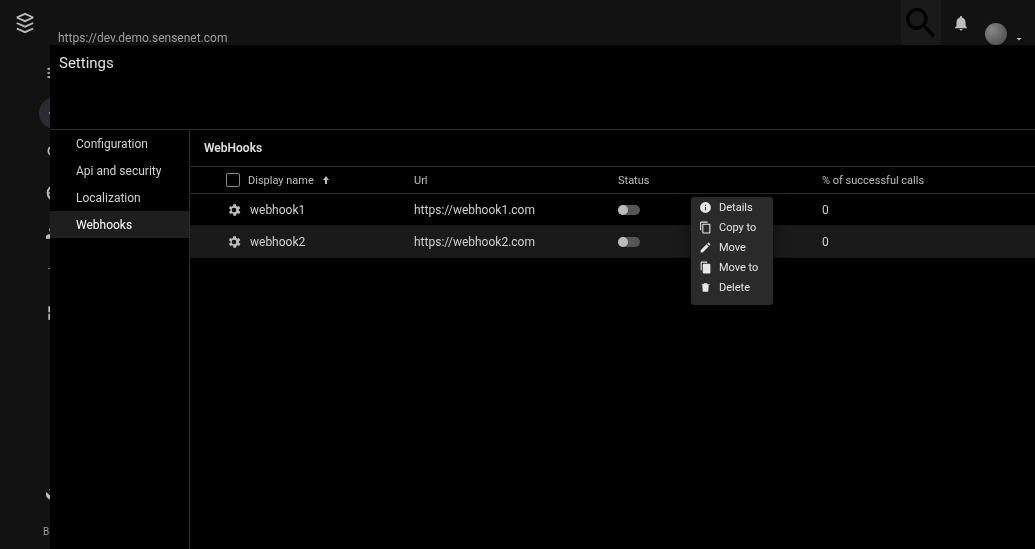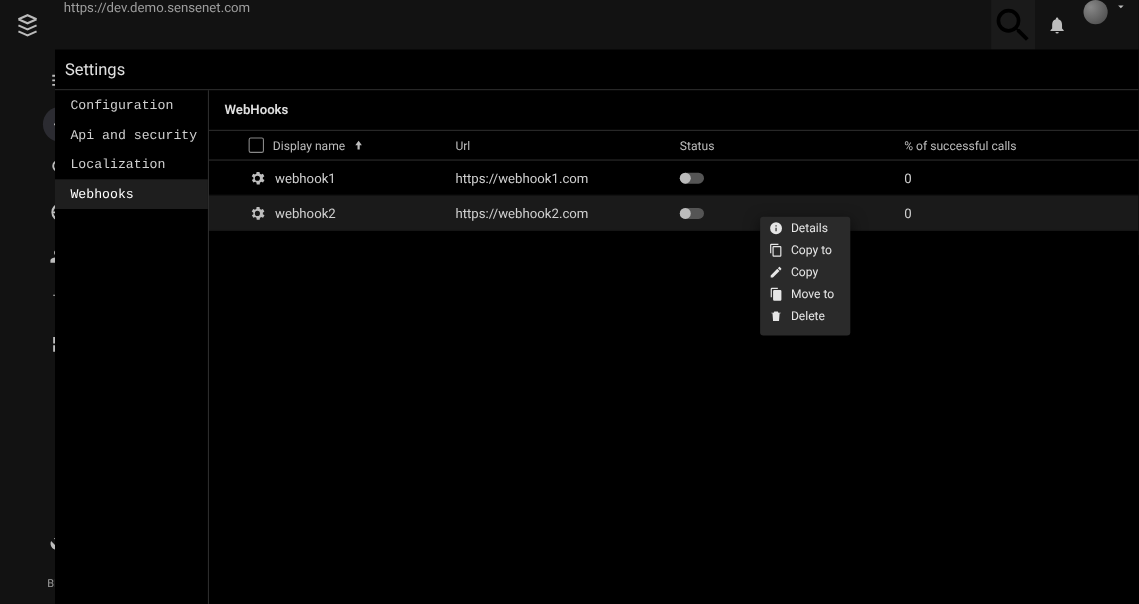--- a/index.html
+++ b/index.html
@@ -1,48 +1,48 @@
 <!DOCTYPE html>
 <html><head>
 <meta charset="utf-8">
 <style>
   html,body{margin:0;padding:0;width:1035px;height:549px;background:#121212;color:#e0e0e0;font-family:-apple-system,BlinkMacSystemFont,"Segoe UI",Roboto,Arial,sans-serif;font-size:13px;overflow:hidden;}
   *{box-sizing:border-box;}
   svg{display:block;}
 
   
-  .topbar{position:absolute;top:0;left:0;right:0;height:45px;display:flex;align-items:flex-start;background:#121212;}
+  .topbar{position:absolute;top:0;left:0;right:0;height:45px;display:flex;align-items:flex-end;background:#121212;}
   .logo{width:50px;height:45px;display:flex;align-items:center;justify-content:center;}
   .logo svg{width:22px;height:22px;stroke:#bbb;fill:none;stroke-width:2;}
   .urlbar{flex:0 0 auto;color:#9e9e9e;font-size:12px;padding-left:8px;}
   .topspacer{flex:1;}
   .topicon{width:40px;height:45px;display:flex;align-items:center;justify-content:center;color:#bdbdbd;}
   .topicon svg{width:18px;height:18px;fill:currentColor;}
   .searchbox{width:40px;height:45px;display:flex;align-items:center;justify-content:center;background:#1a1a1a;}
   .avatar{width:22px;height:22px;border-radius:50%;background:radial-gradient(circle at 30% 30%,#888,#444);margin-left:4px;}
   .chev{margin:0 10px 0 6px;display:flex;align-items:center;color:#bdbdbd;}
   .chev svg{width:12px;height:12px;fill:currentColor;}
 
   
   .rail{position:absolute;top:45px;left:0;bottom:0;width:50px;background:#121212;display:flex;flex-direction:column;align-items:center;padding-top:12px;margin-left:30px;}
   .railbtn{width:32px;height:32px;display:flex;align-items:center;justify-content:center;color:#bdbdbd;margin-bottom:8px;border-radius:50%;}
   .railbtn svg{width:20px;height:20px;fill:currentColor;}
   .railbtn.add{background:#2b2b31;}
   .railspacer{flex:1;}
   .beta{font-size:10px;color:#9e9e9e;margin-bottom:12px;margin-top:4px;}
 
   
-  .page{position:absolute;top:45px;left:50px;right:0;bottom:0;background:#000;display:flex;flex-direction:column;}
+  .page{position:absolute;top:45px;left:50px;right:0;bottom:0;background:#000;display:flex;flex-direction:column;gap:48px;}
   .pagetitle{height:36px;display:flex;align-items:center;padding-left:9px;font-size:15px;color:#e0e0e0;}
 
   .cols{display:flex;flex:1;min-height:0;border-top:1px solid #2c2c2c;}
 
   
   .sidelist{width:140px;flex:0 0 140px;border-right:1px solid #2c2c2c;display:flex;flex-direction:column;}
-  .sideitem{height:27px;display:flex;align-items:center;padding-left:14px;font-size:12px;color:#d0d0d0;cursor:pointer;font-family:Liberation Mono, monospace;}
+  .sideitem{height:27px;display:flex;align-items:center;padding-left:26px;font-size:12px;color:#d0d0d0;cursor:pointer;}
   .sideitem.active{background:#1e1e1e;color:#fff;}
 
   
   .main{flex:1;display:flex;flex-direction:column;min-width:0;}
   .maintitle{height:36px;display:flex;align-items:center;padding-left:14px;font-size:12px;color:#e0e0e0;font-weight:600;}
 
   .tablehead{height:28px;display:flex;align-items:center;border-top:1px solid #2c2c2c;border-bottom:1px solid #2c2c2c;font-size:11px;color:#bdbdbd;}
   .hh,.cc{display:flex;align-items:center;}
   .c0{width:20px;flex:0 0 20px;justify-content:center;}
   .c1{width:204px;flex:0 0 204px;padding-left:16px;}
@@ -248,21 +248,21 @@
         </svg>
       </span>
     <span>Copy to</span>
   </div>
   <div class="menuitem">
     <span class="mi">
         <svg viewBox="0 0 24 24">
           <path d="M3 17.25V21h3.75L17.81 9.94l-3.75-3.75L3 17.25zM20.71 7.04a1 1 0 000-1.41l-2.34-2.34a1 1 0 00-1.41 0l-1.83 1.83 3.75 3.75 1.83-1.83z"></path>
         </svg>
       </span>
-    <span>Copy</span>
+    <span>Move</span>
   </div>
   <div class="menuitem">
     <span class="mi">
         <svg viewBox="0 0 24 24">
           <path d="M15 1H5a2 2 0 00-2 2v14h2V3h10V1zm4 4H9a2 2 0 00-2 2v14a2 2 0 002 2h10a2 2 0 002-2V7a2 2 0 00-2-2z"></path>
         </svg>
       </span>
     <span>Move to</span>
   </div>
   <div class="menuitem">

